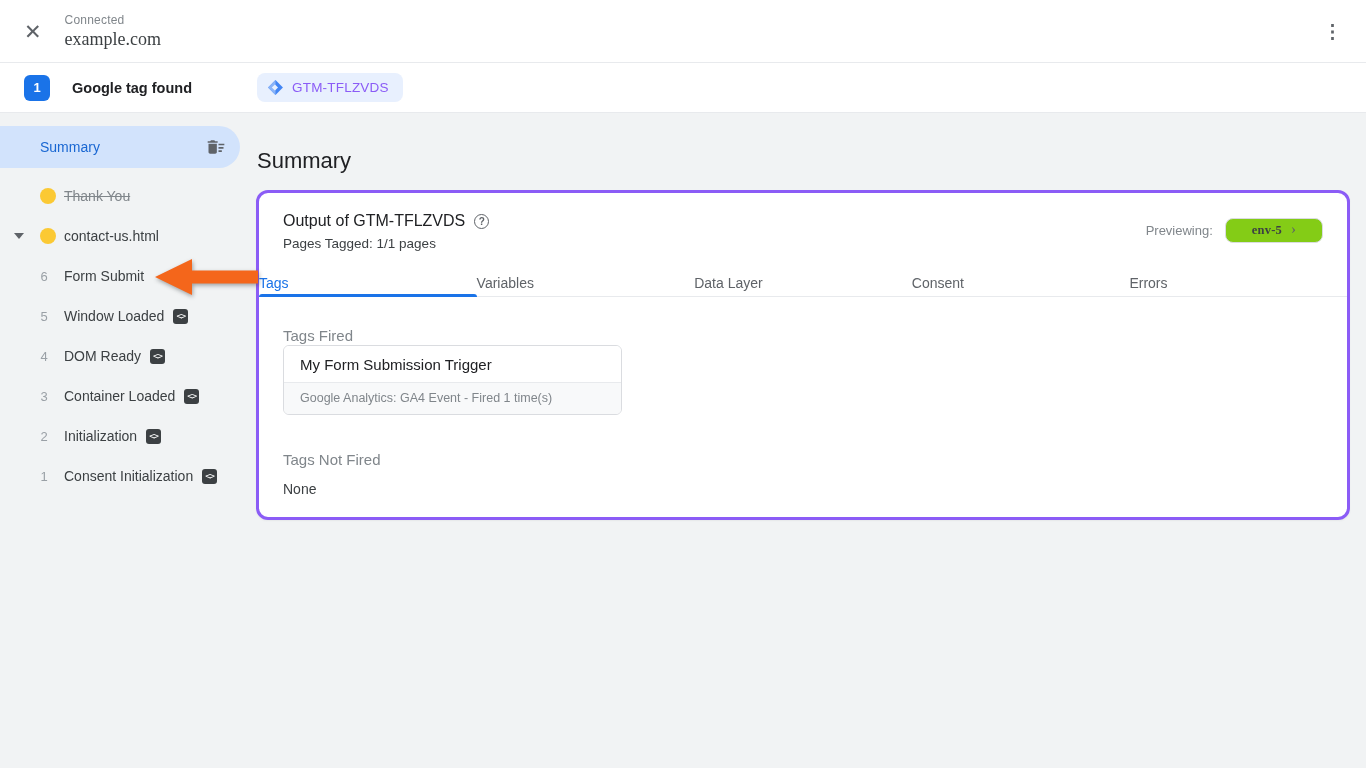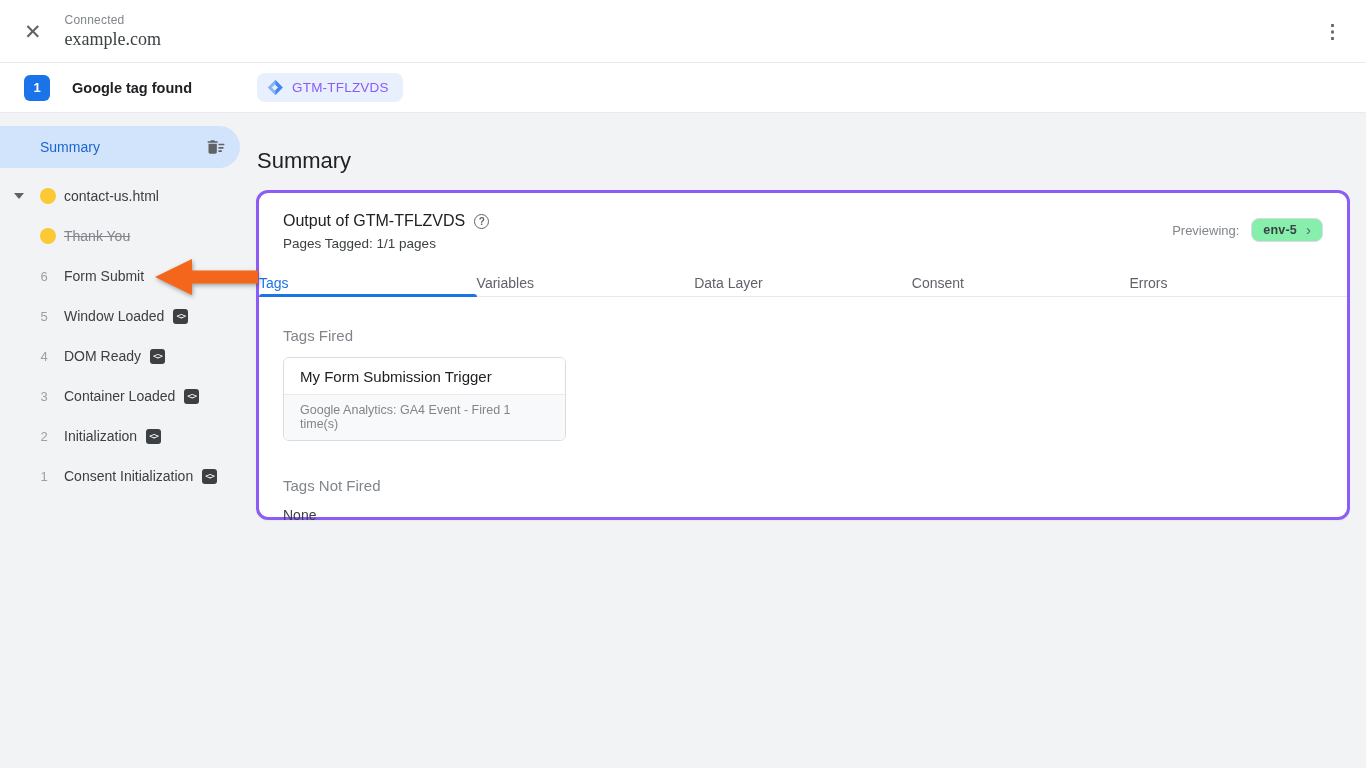--- a/index.html
+++ b/index.html
@@ -93,22 +93,22 @@
   .card-title { font-size:16px; color:#202124; }
   .help {
     width:15px; height:15px; border:1.4px solid #5f6368; border-radius:50%;
     display:inline-flex; align-items:center; justify-content:center;
     font-size:10px; font-weight:700; color:#5f6368; cursor:pointer;
   }
   .card-sub { margin-top:6px; font-size:13.5px; color:#3c4043; }
   .preview-wrap { display:flex; align-items:center; gap:12px; margin-top:5px; height:26px; }
   .previewing { font-size:13px; color:#80868b; }
   .env-chip {
-    display:flex; align-items:center; gap:9px; background:#86efac;
-    border:1px solid #dadce0; border-radius:8px; padding:4px 11px; cursor:pointer;
+    display:flex; align-items:center; gap:9px; background:#84cc16;
+    border:1px solid #dadce0; border-radius:8px; padding:4px 26px; cursor:pointer;font-family:Liberation Serif, serif;
   }
   .env-chip .env-name { font-size:12.5px; font-weight:700; color:#3c4043; letter-spacing:.2px; }
   .env-chip .chev { font-size:15px; color:#5f6368; line-height:1; margin-top:-2px; }
 
   .tabs {
     display:grid; grid-template-columns:repeat(5,1fr);
     margin-top:14px; border-bottom:1px solid #e8eaed;
   }
   .tab {
     text-align:left; padding:10px 0 5px; font-size:14px; color:#5f6368;
@@ -116,21 +116,21 @@
   }
   .tab.active { color:#1a73e8; }
   .tab.active::after {
     content:""; position:absolute; left:0; right:0; bottom:-1px; height:3px;
     background:#1a73e8; border-radius:3px 3px 0 0;
   }
 
   .card-body { padding:30px 24px 0; }
   .section-h { font-size:15px; color:#80868b; }
   .tag-card {
-    margin-top:13px; width:283px; border:1px solid #dadce0; border-radius:6px;
+    margin-top:1px; width:339px; border:1px solid #dadce0; border-radius:6px;
     overflow:hidden; background:#fff; cursor:pointer;
   }
   .tag-name { padding:10px 16px 9px; font-size:15px; color:#202124; background:#fff; }
   .tag-detail {
     padding:8px 16px 9px; font-size:12.5px; color:#80868b;
     background:#f8f9fa; border-top:1px solid #e8eaed;
   }
   .section-h.mt { margin-top:36px; }
   .none-val { margin-top:13px; font-size:14px; color:#3c4043; }
 </style>
@@ -169,27 +169,27 @@
         <span class="summary-label">Summary</span>
         <button class="icon-btn trash">
           <svg viewBox="0 0 24 24" width="20" height="20" fill="#5f6368" aria-hidden="true">
             <path d="M15 16h4v2h-4v-2zm0-8h7v2h-7V8zm0 4h6v2h-6v-2zM3 18c0 1.1.9 2 2 2h6c1.1 0 2-.9 2-2V8H3v10zM14 5h-3l-1-1H6L5 5H2v2h12V5z"></path>
           </svg>
         </button>
       </div>
 
       <div class="sb-list">
         <div class="sb-row">
+          <span class="dot"></span>
+          <span class="lbl struck">Thank You</span>
+        </div>
+        <div class="sb-row">
           <span class="tri"></span>
           <span class="dot"></span>
           <span class="lbl">contact-us.html</span>
-        </div>
-        <div class="sb-row">
-          <span class="dot"></span>
-          <span class="lbl struck">Thank You</span>
         </div>
 
         <div class="sb-row">
           <span class="num">6</span>
           <span class="lbl">Form Submit</span>
         </div>
         <div class="sb-row">
           <span class="num">5</span>
           <span class="lbl">Window Loaded</span>
           <span class="badge-code">&lt;&gt;</span>

